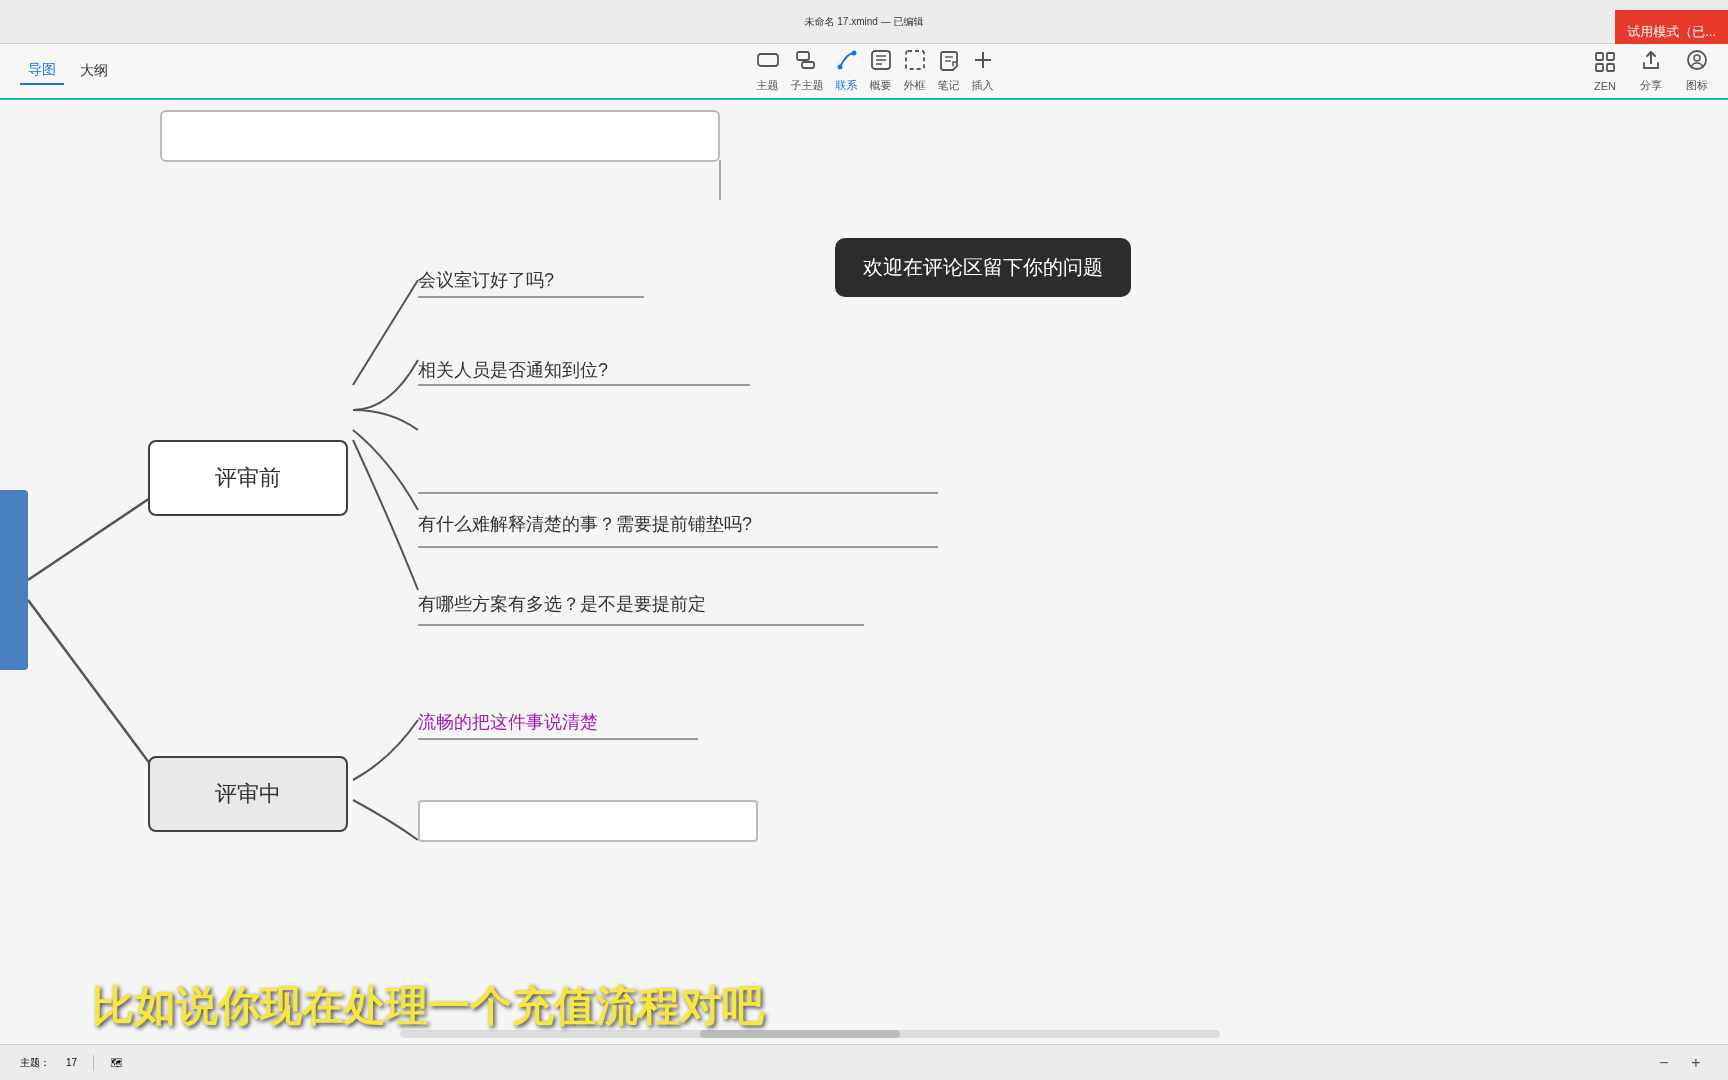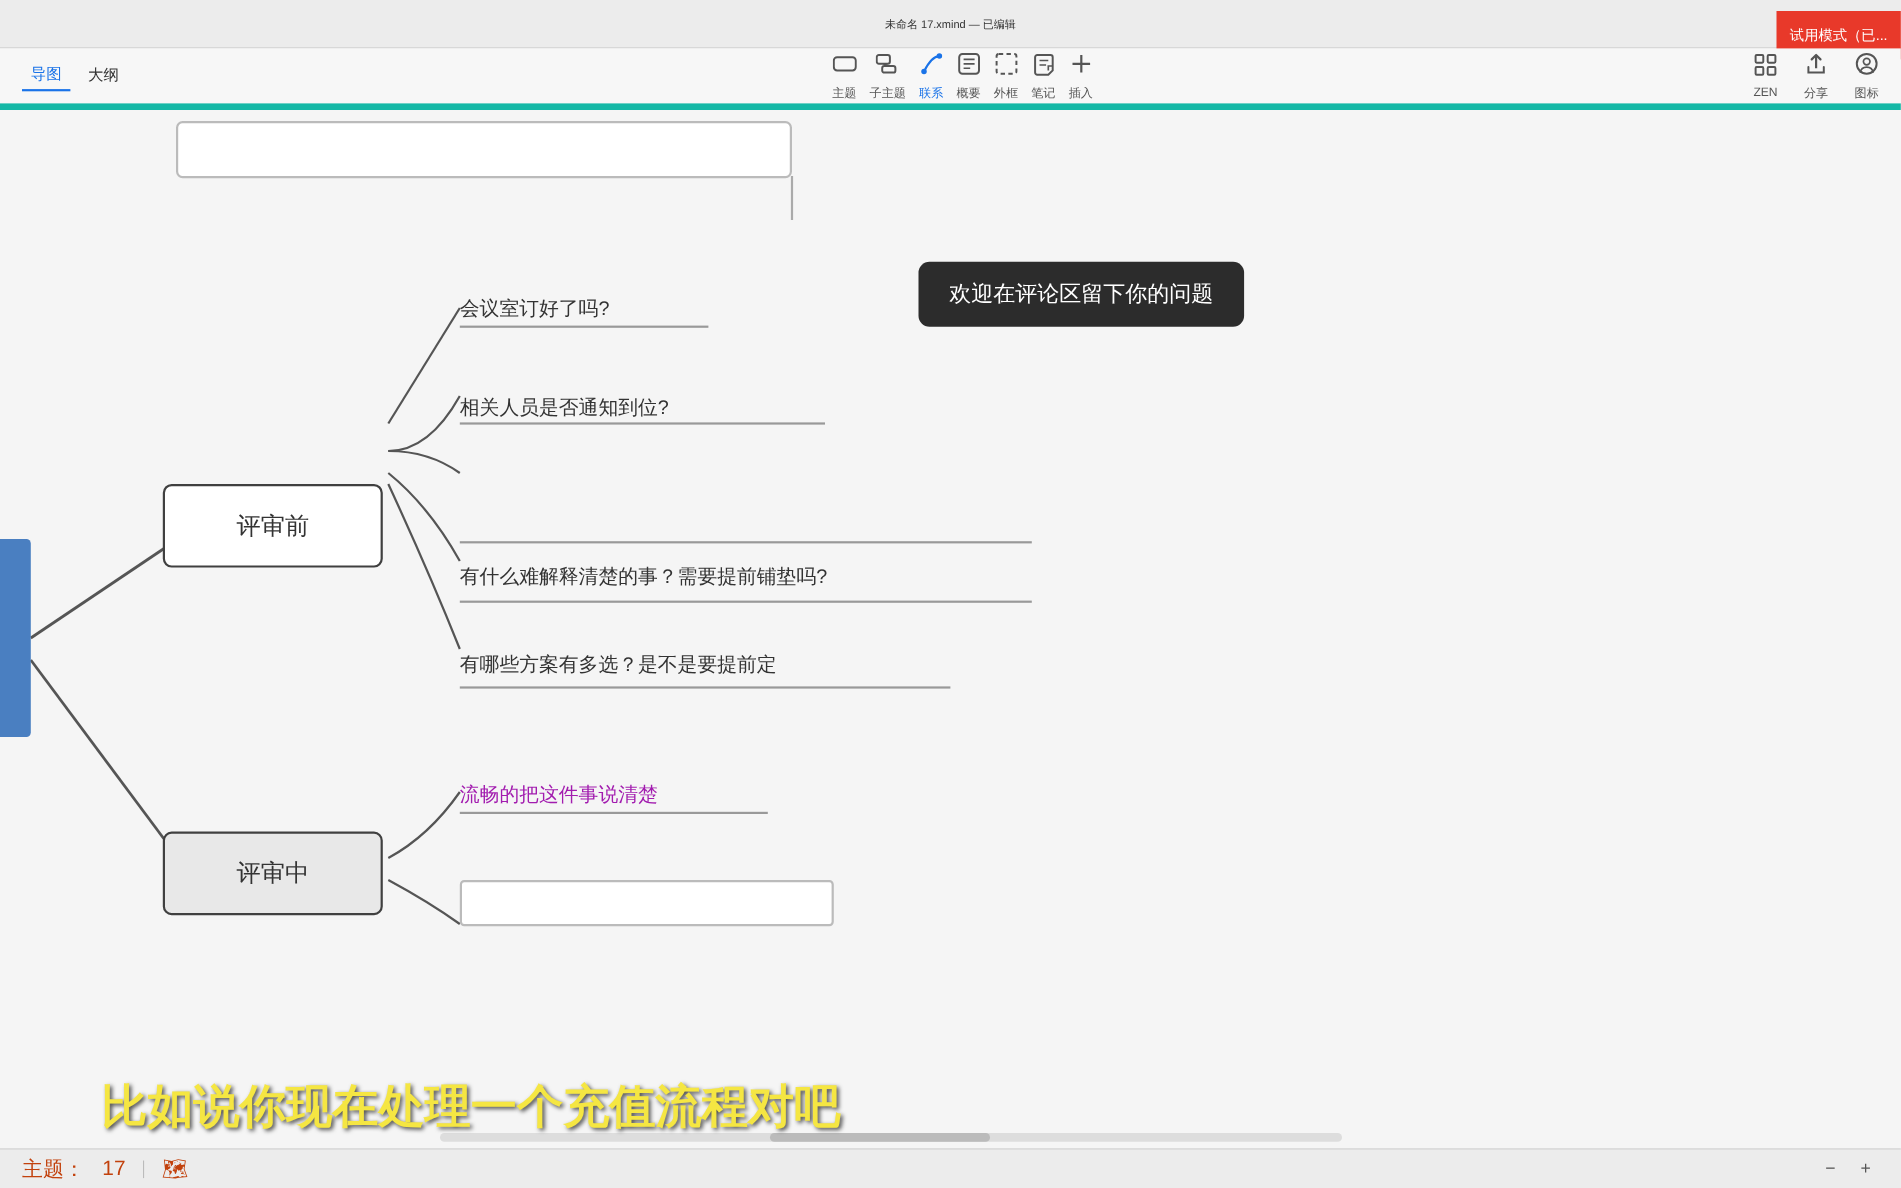--- a/index.html
+++ b/index.html
@@ -45,21 +45,21 @@
     }
 
     
     .toolbar {
       position: absolute;
       top: 44px;
       left: 0;
       width: 100%;
       height: 56px;
       background: #f7f7f7;
-      border-bottom: 6px solid #14b8a6;
+      border-bottom: 2px solid #14b8a6;
       display: flex;
       align-items: center;
       padding: 0 20px;
     }
     .toolbar-left {
       display: flex;
       align-items: center;
       gap: 8px;
       margin-right: 40px;
     }
@@ -185,22 +185,22 @@
       width: 100%;
       height: 36px;
       background: #ececec;
       border-top: 1px solid #d0d0d0;
       display: flex;
       align-items: center;
       padding: 0 20px;
       gap: 16px;
     }
     .status-item {
-      font-size: 19px;
-      color: #c2410c;
+      font-size: 10px;
+      color: #000000;
     }
     .status-divider {
       width: 1px;
       height: 16px;
       background: #bbb;
     }
     .zoom-controls {
       display: flex;
       align-items: center;
       gap: 8px;

